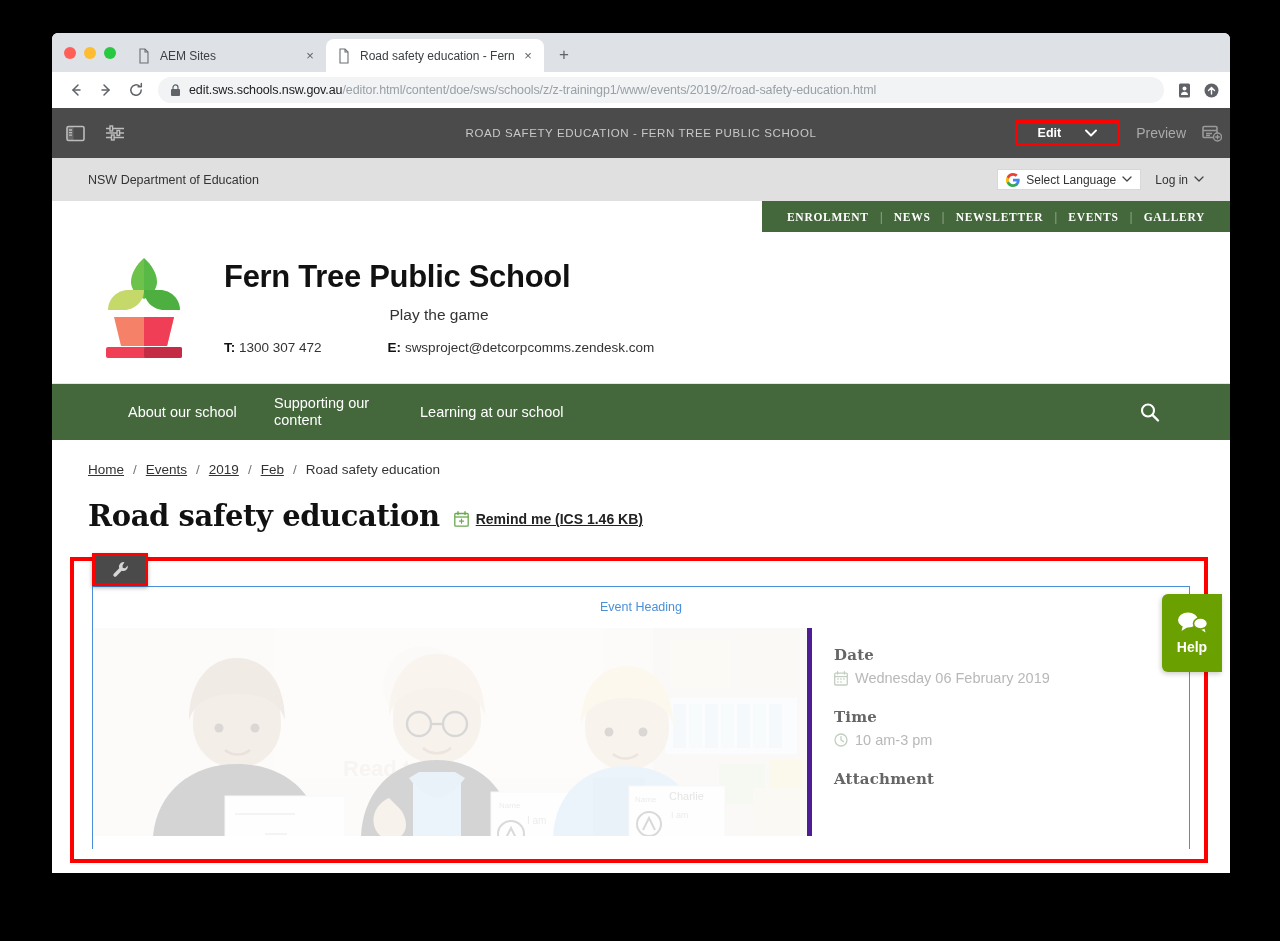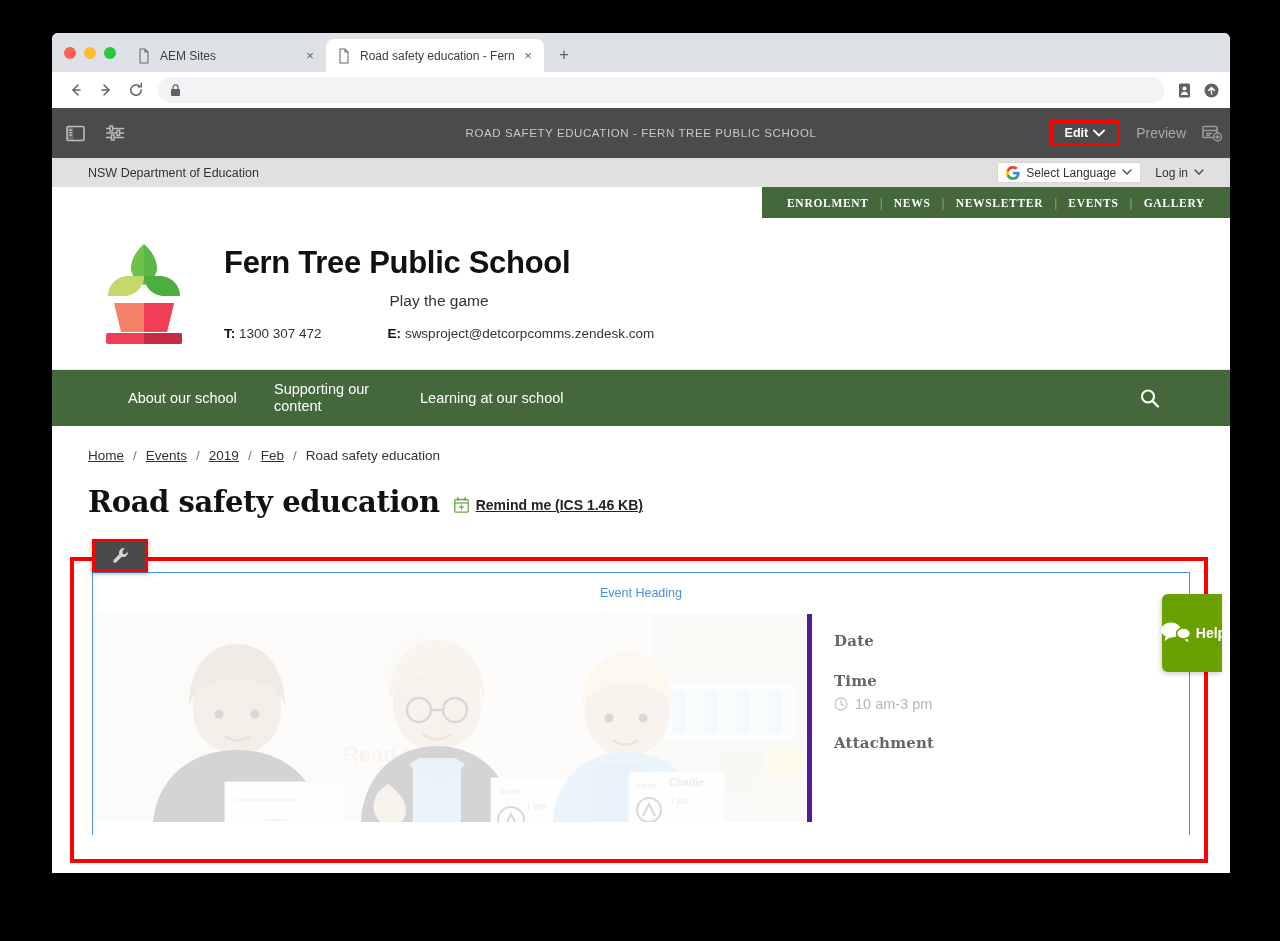--- a/index.html
+++ b/index.html
@@ -110,31 +110,31 @@
   .aem-left { display: flex; align-items: center; gap: 20px; }
   .aem-title {
     position: absolute; left: 0; right: 0; text-align: center;
     font-size: 11.5px; color: #c8c8c8; letter-spacing: 0.6px;
     pointer-events: none;
   }
   .aem-right { margin-left: auto; display: flex; align-items: center; gap: 4px; position: relative; z-index: 2; }
   .edit-wrap {
     position: relative;
     border: 3px solid #ff0000;
-    padding: 3px 12px;
-    display: flex; align-items: center; gap: 5px;
+    padding: 3px 20px;
+    display: flex; align-items: center; gap: 24px;
   }
   .edit-label { color: #fff; font-size: 12.5px; font-weight: bold; }
   .preview-label { color: #aaaaaa; font-size: 14px; padding: 0 12px; }
   .aem-icon { color: #bdbdbd; display: flex; align-items: center; }
 
   
   .site { background: #fff; }
   .deptbar {
-    height: 29px;
+    height: 43px;
     background: #e0e0e0;
     display: flex;
     align-items: center;
     padding: 0 0 0 36px;
     position: relative;
   }
   .dept-text { font-size: 12.5px; color: #333; }
   .dept-right {
     margin-left: auto; display: flex; align-items: center; gap: 14px;
     padding-right: 26px;
@@ -285,21 +285,21 @@
   .side-block { margin-bottom: 22px; }
   .side-ico { color: #c2cfc0; display: inline-flex; }
 
   
   .help-widget {
     position: absolute;
     right: 8px; top: 561px;
     width: 60px; height: 78px;
     background: #6aa000;
     border-radius: 6px 0 0 6px;
-    display: flex; flex-direction: row;
+    display: flex; flex-direction: column;
     align-items: center; justify-content: center;
     gap: 4px;
     z-index: 30;
     box-shadow: -1px 2px 5px rgba(0,0,0,0.2);
   }
   .help-label { color: #fff; font-size: 14px; font-weight: bold; }
 
   
   svg { display: block; }
 </style>
@@ -360,20 +360,21 @@
         </svg>
     </span>
 
     <div class="urlbox">
       <span>
         <svg width="11" height="13" viewBox="0 0 11 13">
             <rect x="1" y="5" width="9" height="7" rx="1" fill="#5f6368"></rect>
             <path d="M3 5V3.4A2.5 2.5 0 0 1 8 3.4V5" fill="none" stroke="#5f6368" stroke-width="1.2"></path>
           </svg>
       </span>
+      <span class="urltext"><b>edit.sws.schools.nsw.gov.au</b><span>/editor.html/content/doe/sws/schools/z/z-trainingp1/www/events/2019/2/road-safety-education.html</span></span>
     </div>
 
     <div class="omni-icons">
       <span>
         <svg width="17" height="17" viewBox="0 0 17 17">
             <rect x="3" y="1.5" width="11" height="14" rx="1.5" fill="#5f6368"></rect>
             <circle cx="8.5" cy="6.5" r="2" fill="#fff"></circle>
             <path d="M5 13c0-2 1.6-3.2 3.5-3.2S12 11 12 13z" fill="#fff"></path>
           </svg>
       </span>
@@ -611,20 +612,31 @@
               <text x="578" y="190" font-family="Liberation Sans, sans-serif" font-size="9" fill="#9a9a9a">I am</text>
               <circle cx="556" cy="196" r="12" fill="none" stroke="#444" stroke-width="2"></circle>
               <path d="M550 202l6-12 6 12" fill="none" stroke="#444" stroke-width="2"></path>
             </svg>
             <div class="veil"></div>
           </div>
 
           <div class="event-side">
             <div class="side-block">
               <div class="side-label">Date</div>
+              <div class="side-value">
+                <span class="side-ico">
+                  <svg width="14" height="15" viewBox="0 0 14 15">
+                      <rect x="0.7" y="2.2" width="12.6" height="11.8" rx="1" fill="none" stroke="#c2cfc0" stroke-width="1.3"></rect>
+                      <path d="M0.7 5.6h12.6" stroke="#c2cfc0" stroke-width="1.3"></path>
+                      <path d="M3.6 0.7v2.4M10.4 0.7v2.4" stroke="#c2cfc0" stroke-width="1.3" stroke-linecap="round"></path>
+                      <path d="M3 8h2M6 8h2M9 8h2M3 11h2M6 11h2" stroke="#c2cfc0" stroke-width="1.1"></path>
+                    </svg>
+                </span>
+                <span>Wednesday 06 February 2019</span>
+              </div>
             </div>
             <div class="side-block">
               <div class="side-label">Time</div>
               <div class="side-value">
                 <span class="side-ico">
                   <svg width="14" height="14" viewBox="0 0 14 14">
                       <circle cx="7" cy="7" r="6" fill="none" stroke="#c2cfc0" stroke-width="1.3"></circle>
                       <path d="M7 3.6V7l2.4 1.6" fill="none" stroke="#c2cfc0" stroke-width="1.3" stroke-linecap="round"></path>
                     </svg>
                 </span>

